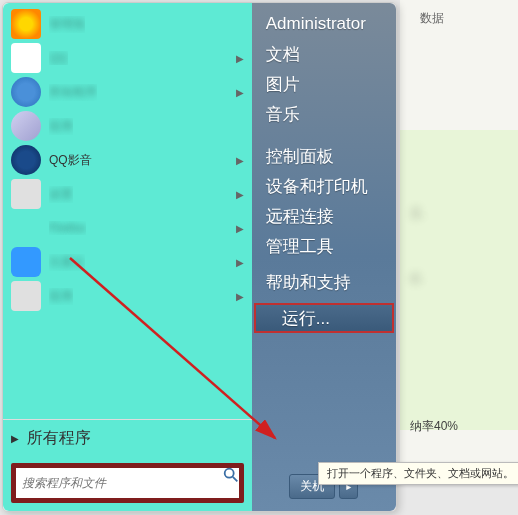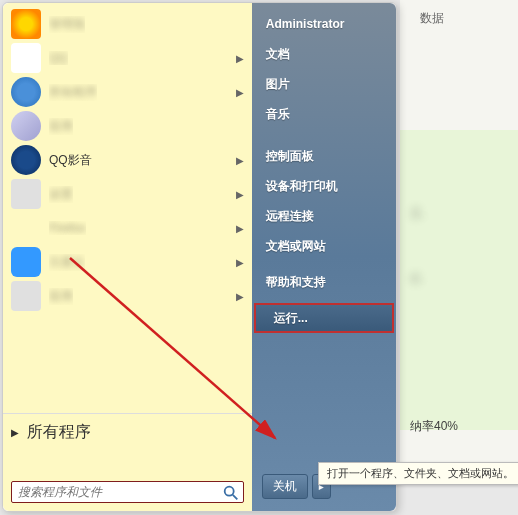--- a/index.html
+++ b/index.html
@@ -1,41 +1,41 @@
 <!DOCTYPE html>
 <html><head>
 <meta charset="utf-8">
 <style>
 * { margin: 0; padding: 0; box-sizing: border-box; font-family: "Microsoft YaHei", "Segoe UI", sans-serif; }
 body { width: 518px; height: 515px; background: #e8e8e8; position: relative; overflow: hidden; }
 
 .start-menu { position: absolute; left: 2px; top: 2px; width: 395px; height: 510px; display: flex; background: #fff; border: 1px solid #ccc; border-radius: 6px; box-shadow: 2px 2px 8px rgba(0,0,0,0.2); }
 
-.left-panel { width: 250px; background: #fef9c3; border-radius: 6px 0 0 6px; display: flex; flex-direction: column; gap: 24px; }
+.left-panel { width: 250px; background: #5eead4; border-radius: 6px 0 0 6px; display: flex; flex-direction: column; }
 .programs-list { flex: 1; overflow: hidden; padding: 4px 2px; }
 .prog-item { display: flex; align-items: center; height: 34px; padding: 2px 6px; cursor: pointer; }
 .prog-icon { width: 30px; height: 30px; margin-right: 8px; display: flex; align-items: center; justify-content: center; border-radius: 4px; flex-shrink: 0; }
 .prog-label { font-size: 12px; color: #333; white-space: nowrap; overflow: hidden; }
 .prog-arrow { margin-left: auto; font-size: 10px; color: #666; }
 .blurred { color: transparent; text-shadow: 0 0 6px rgba(0,0,0,0.4); }
 
 .all-programs { border-top: 1px solid #ddd; padding: 8px; display: flex; align-items: center; cursor: pointer; }
 .all-programs .tri { margin-right: 8px; font-size: 10px; color: #333; }
 .all-programs span.lbl { font-size: 16px; color: #333; }
 
 .search-box { margin: 6px 8px 8px 8px; position: relative; }
-.search-box input { width: 100%; height: 22px; border: 1px solid #7f1d1d; padding: 2px 26px 2px 6px; font-size: 12px; font-style: italic; color: #888; border-radius: 2px; }
+.search-box input { width: 100%; height: 40px; border: 5px solid #7f1d1d; padding: 2px 26px 2px 6px; font-size: 12px; font-style: italic; color: #888; border-radius: 2px; }
 .search-icon { position: absolute; right: 4px; top: 3px; width: 18px; height: 18px; color: #3a6ea5; }
 
 .right-panel { width: 145px; background: linear-gradient(180deg, #7a8a9a 0%, #5a7a9a 50%, #6a8aaa 100%); border-radius: 0 6px 6px 0; display: flex; flex-direction: column; padding: 6px 0; }
-.r-item { color: #fff; font-size: 12px; padding: 0 14px; height: 30px; display: flex; align-items: center; cursor: pointer; text-shadow: 0 1px 1px rgba(0,0,0,0.3); font-weight: bold; }
+.r-item { color: #fff; font-size: 17px; padding: 0 14px; height: 30px; display: flex; align-items: center; cursor: pointer; text-shadow: 0 1px 1px rgba(0,0,0,0.3); }
 .r-spacer { height: 6px; }
-.r-item.highlighted { background: linear-gradient(180deg, #4a6a8a 0%, #3a5a7a 100%); border: 2px solid #c03030; margin: 0 2px; padding: 0 18px; }
+.r-item.highlighted { background: linear-gradient(180deg, #4a6a8a 0%, #3a5a7a 100%); border: 2px solid #c03030; margin: 0 2px; padding: 0 26px; }
 
-.shutdown-row { margin-top: auto; padding: 6px 10px; display: flex; gap: 4px; }
+.shutdown-row { margin-top: auto; padding: 6px 10px; display: flex; gap: 4px; justify-content: center; }
 .shutdown-btn { background: linear-gradient(180deg, #6a8aaa 0%, #4a6a8a 100%); border: 1px solid #3a5a7a; color: #fff; font-size: 12px; padding: 3px 10px; border-radius: 3px; cursor: pointer; }
 .shutdown-arrow { background: linear-gradient(180deg, #6a8aaa 0%, #4a6a8a 100%); border: 1px solid #3a5a7a; color: #fff; padding: 3px 6px; border-radius: 3px; cursor: pointer; font-size: 10px; }
 
 .bg-area { position: absolute; left: 400px; top: 0; width: 118px; height: 466px; background: #f5f5f0; }
 .bg-green { position: absolute; left: 0; top: 130px; width: 118px; height: 300px; background: #e8f5d8; }
 .bg-text { position: absolute; font-size: 12px; color: #666; }
 .bg-text.blurred { color: transparent; text-shadow: 0 0 8px rgba(0,0,0,0.3); }
 
 .tooltip { position: absolute; left: 318px; top: 462px; background: #fffef0; border: 1px solid #bbb; padding: 3px 8px; font-size: 11px; color: #333; box-shadow: 1px 1px 3px rgba(0,0,0,0.2); white-space: nowrap; }
 
@@ -134,21 +134,21 @@
         <div class="r-item">文档</div>
         <div class="r-item">图片</div>
         <div class="r-item">音乐</div>
       </div>
     <div class="r-spacer"></div>
     <div class="r-spacer"></div>
     <div id="r3">
         <div class="r-item">控制面板</div>
         <div class="r-item">设备和打印机</div>
         <div class="r-item">远程连接</div>
-        <div class="r-item">文档或网站</div>
+        <div class="r-item">管理工具</div>
       </div>
     <div class="r-spacer"></div>
     <div id="r4">
         <div class="r-item">帮助和支持</div>
       </div>
     <div class="r-spacer"></div>
     <div class="r-item highlighted">
       <span>运行...</span>
     </div>
     <div class="shutdown-row">

